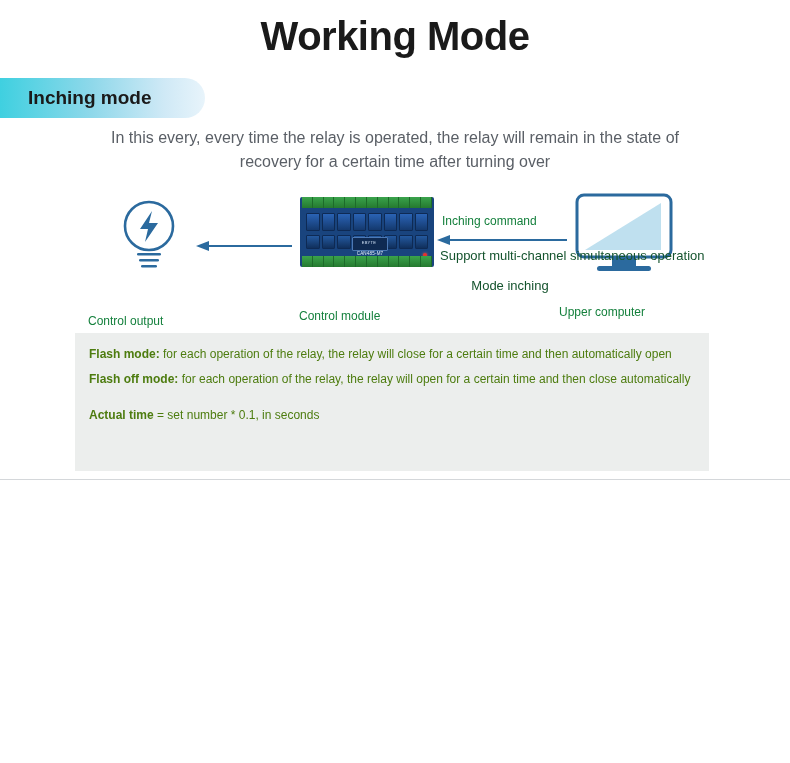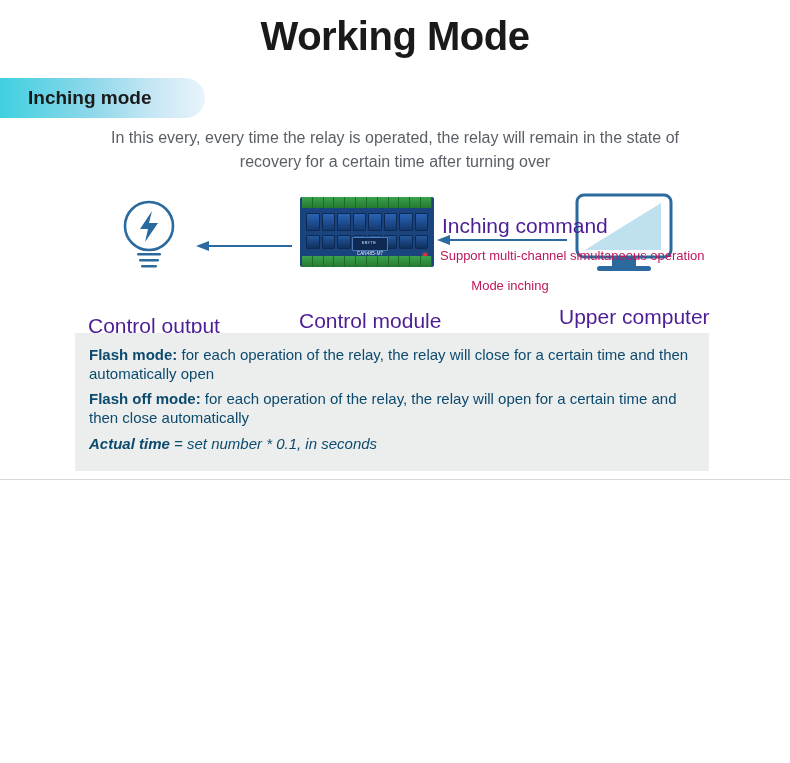--- a/index.html
+++ b/index.html
@@ -203,52 +203,52 @@
   .monitor {
     position: absolute;
     left: 575px;
     top: 3px;
     width: 98px;
     height: 82px;
   }
   
   .dlabel {
     position: absolute;
-    color: #4c1d95;
-    font-size: 21px;
+    color: #15803d;
+    font-size: 12px;
     white-space: nowrap;
   }
   .dlabel.small {
     font-size: 13px;
-    color: #be185d;
+    color: #14532d;
   }
   .lbl-inching-command { left: 442px; top: 24px; }
   .lbl-support { left: 440px; top: 58px; text-align: center; width: 140px; }
   .lbl-time-inching { left: 440px; top: 88px; text-align: center; width: 140px; }
   .lbl-control-output { left: 88px; top: 124px; }
   .lbl-control-module { left: 299px; top: 119px; }
   .lbl-upper-computer { left: 545px; top: 115px; margin-left: 14px; }
   
   .info-panel {
     position: absolute;
     left: 75px;
     top: 333px;
     width: 634px;
     height: 138px;
     background: #eceeed;
     box-sizing: border-box;
     padding: 12px 14px 10px 14px;
   }
   .info-panel p {
     margin: 0 0 6px 0;
-    font-size: 15px;
+    font-size: 12px;
     line-height: 19px;
-    color: #0c4a6e;
-  }
-  .info-panel p.last { margin-bottom: 0; margin-top: 7px; font-style: italic; }
+    color: #4d7c0f;
+  }
+  .info-panel p.last { margin-bottom: 0; margin-top: 17px; }
   .info-panel b {
     font-weight: bold;
   }
   .divider {
     position: absolute;
     left: 0;
     top: 479px;
     width: 790px;
     height: 1px;
     background: #d4d7da;

